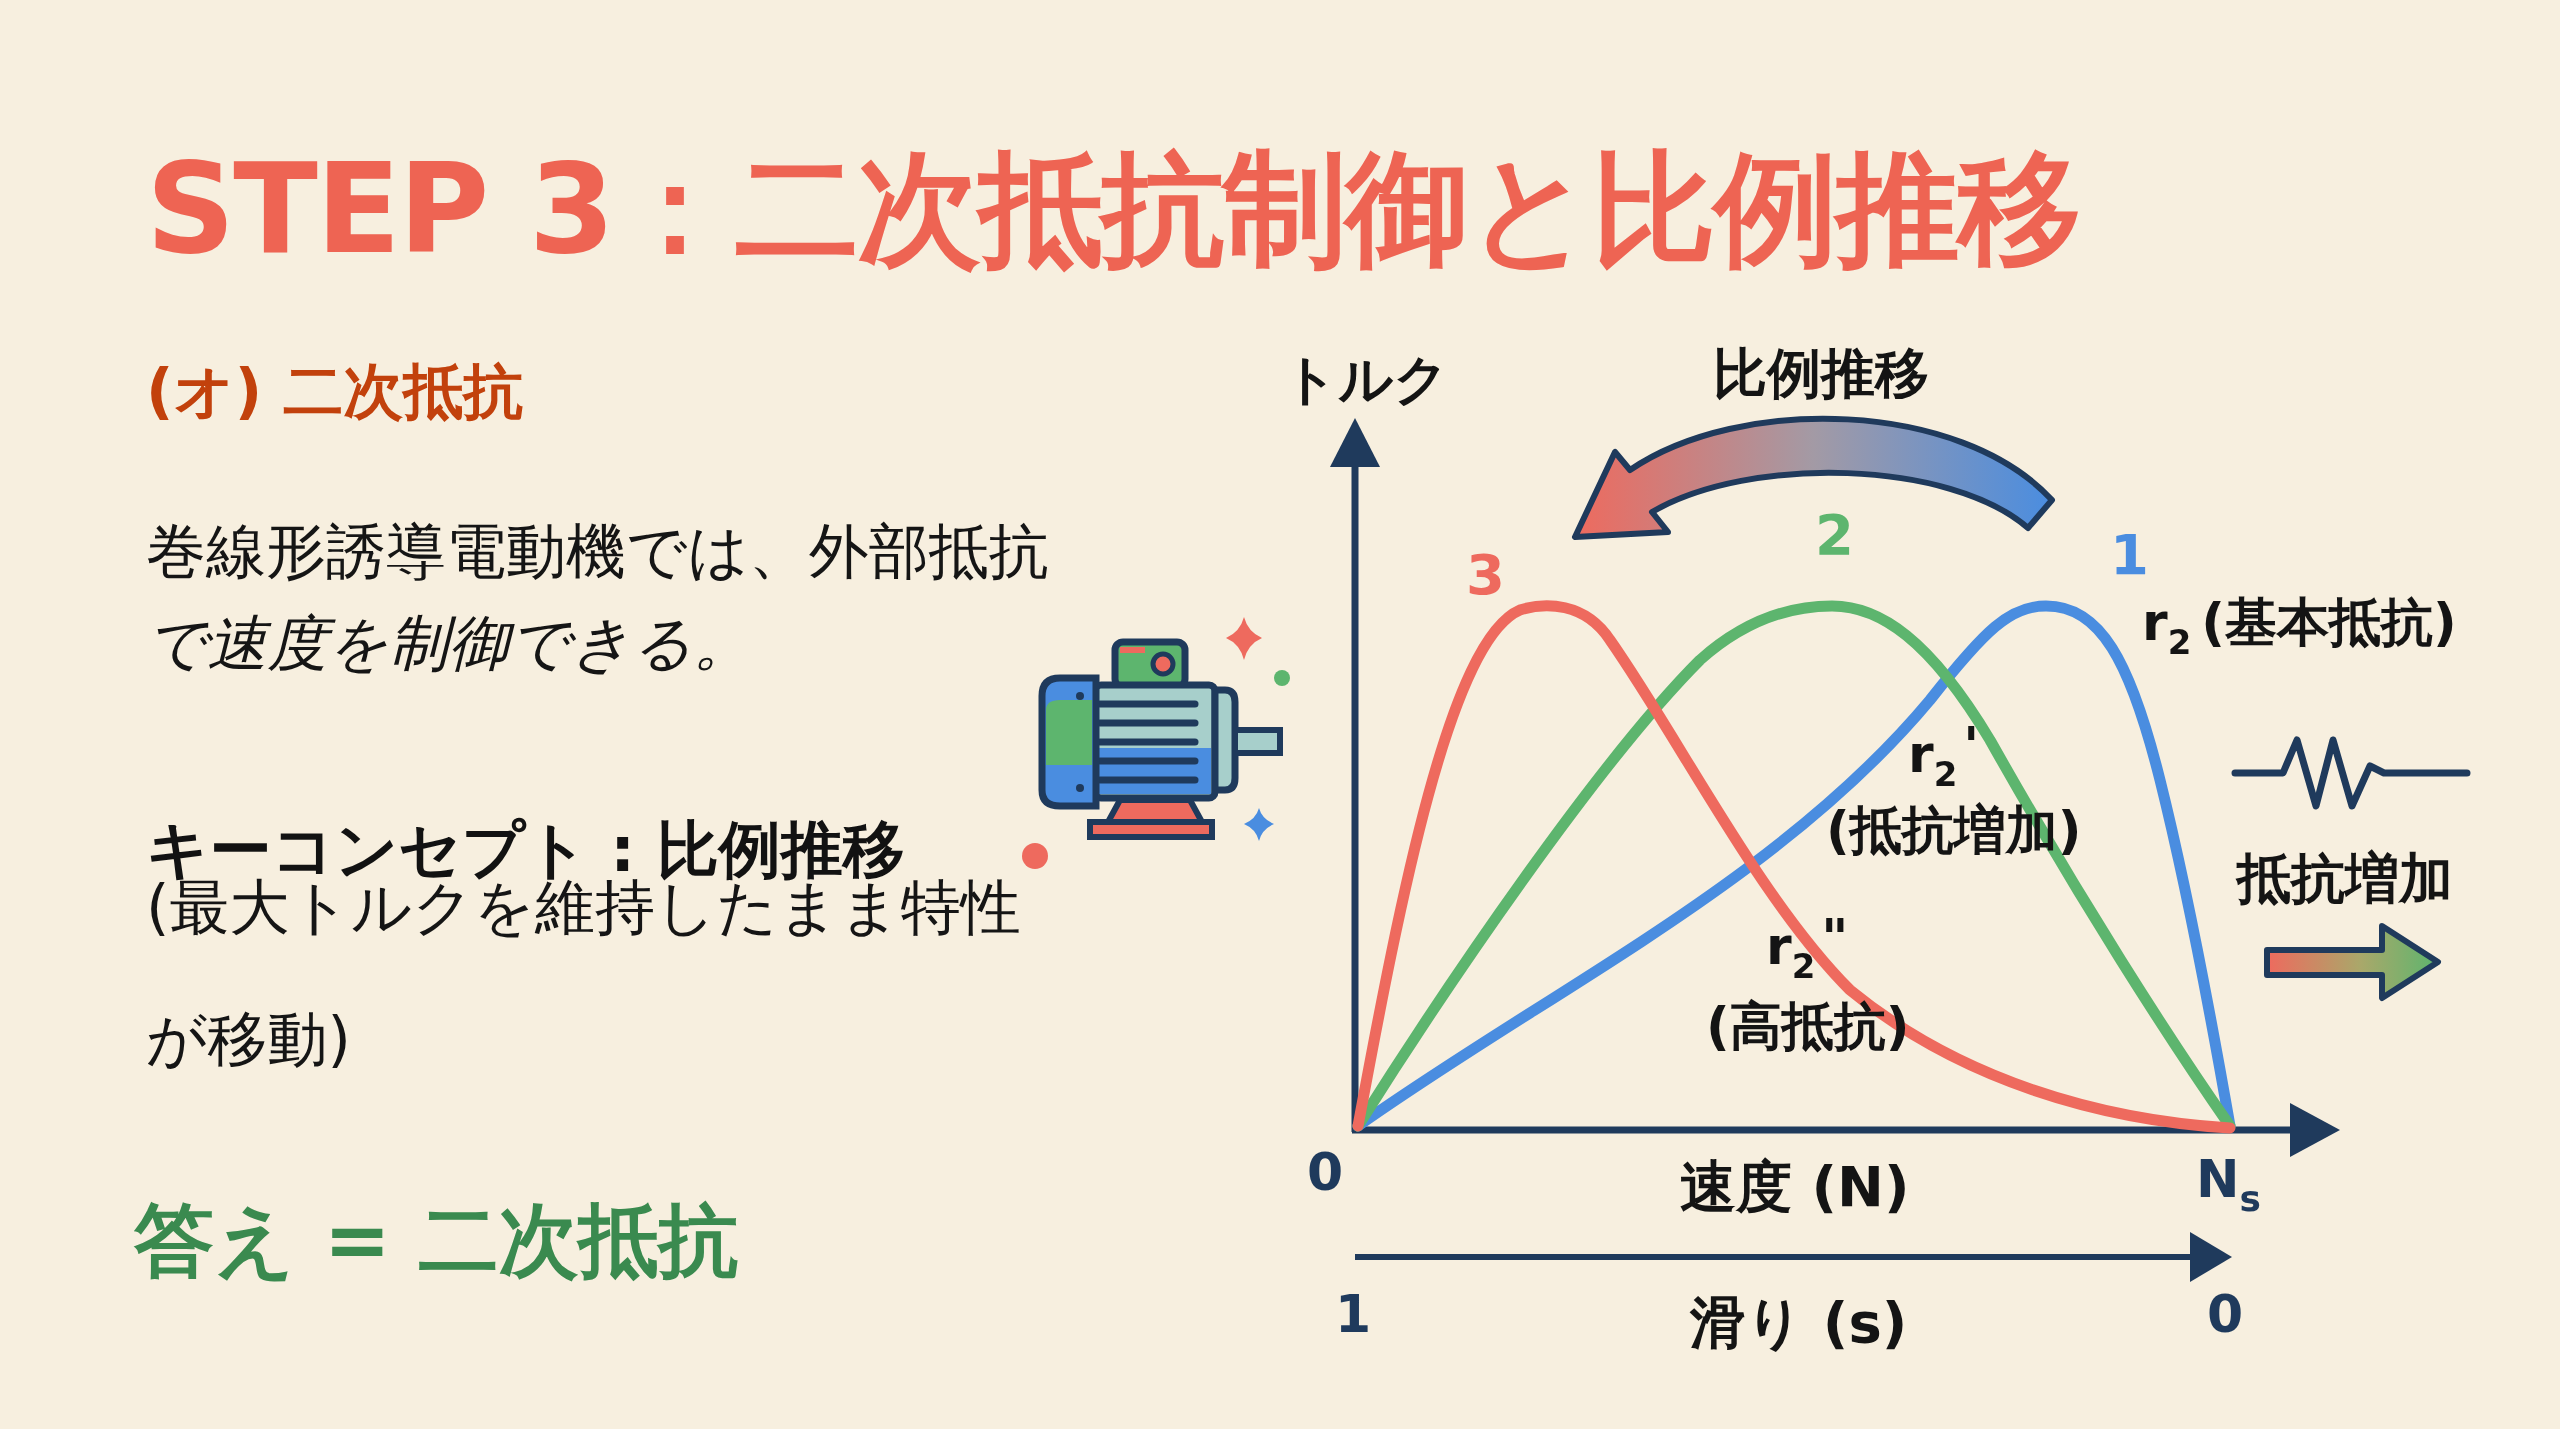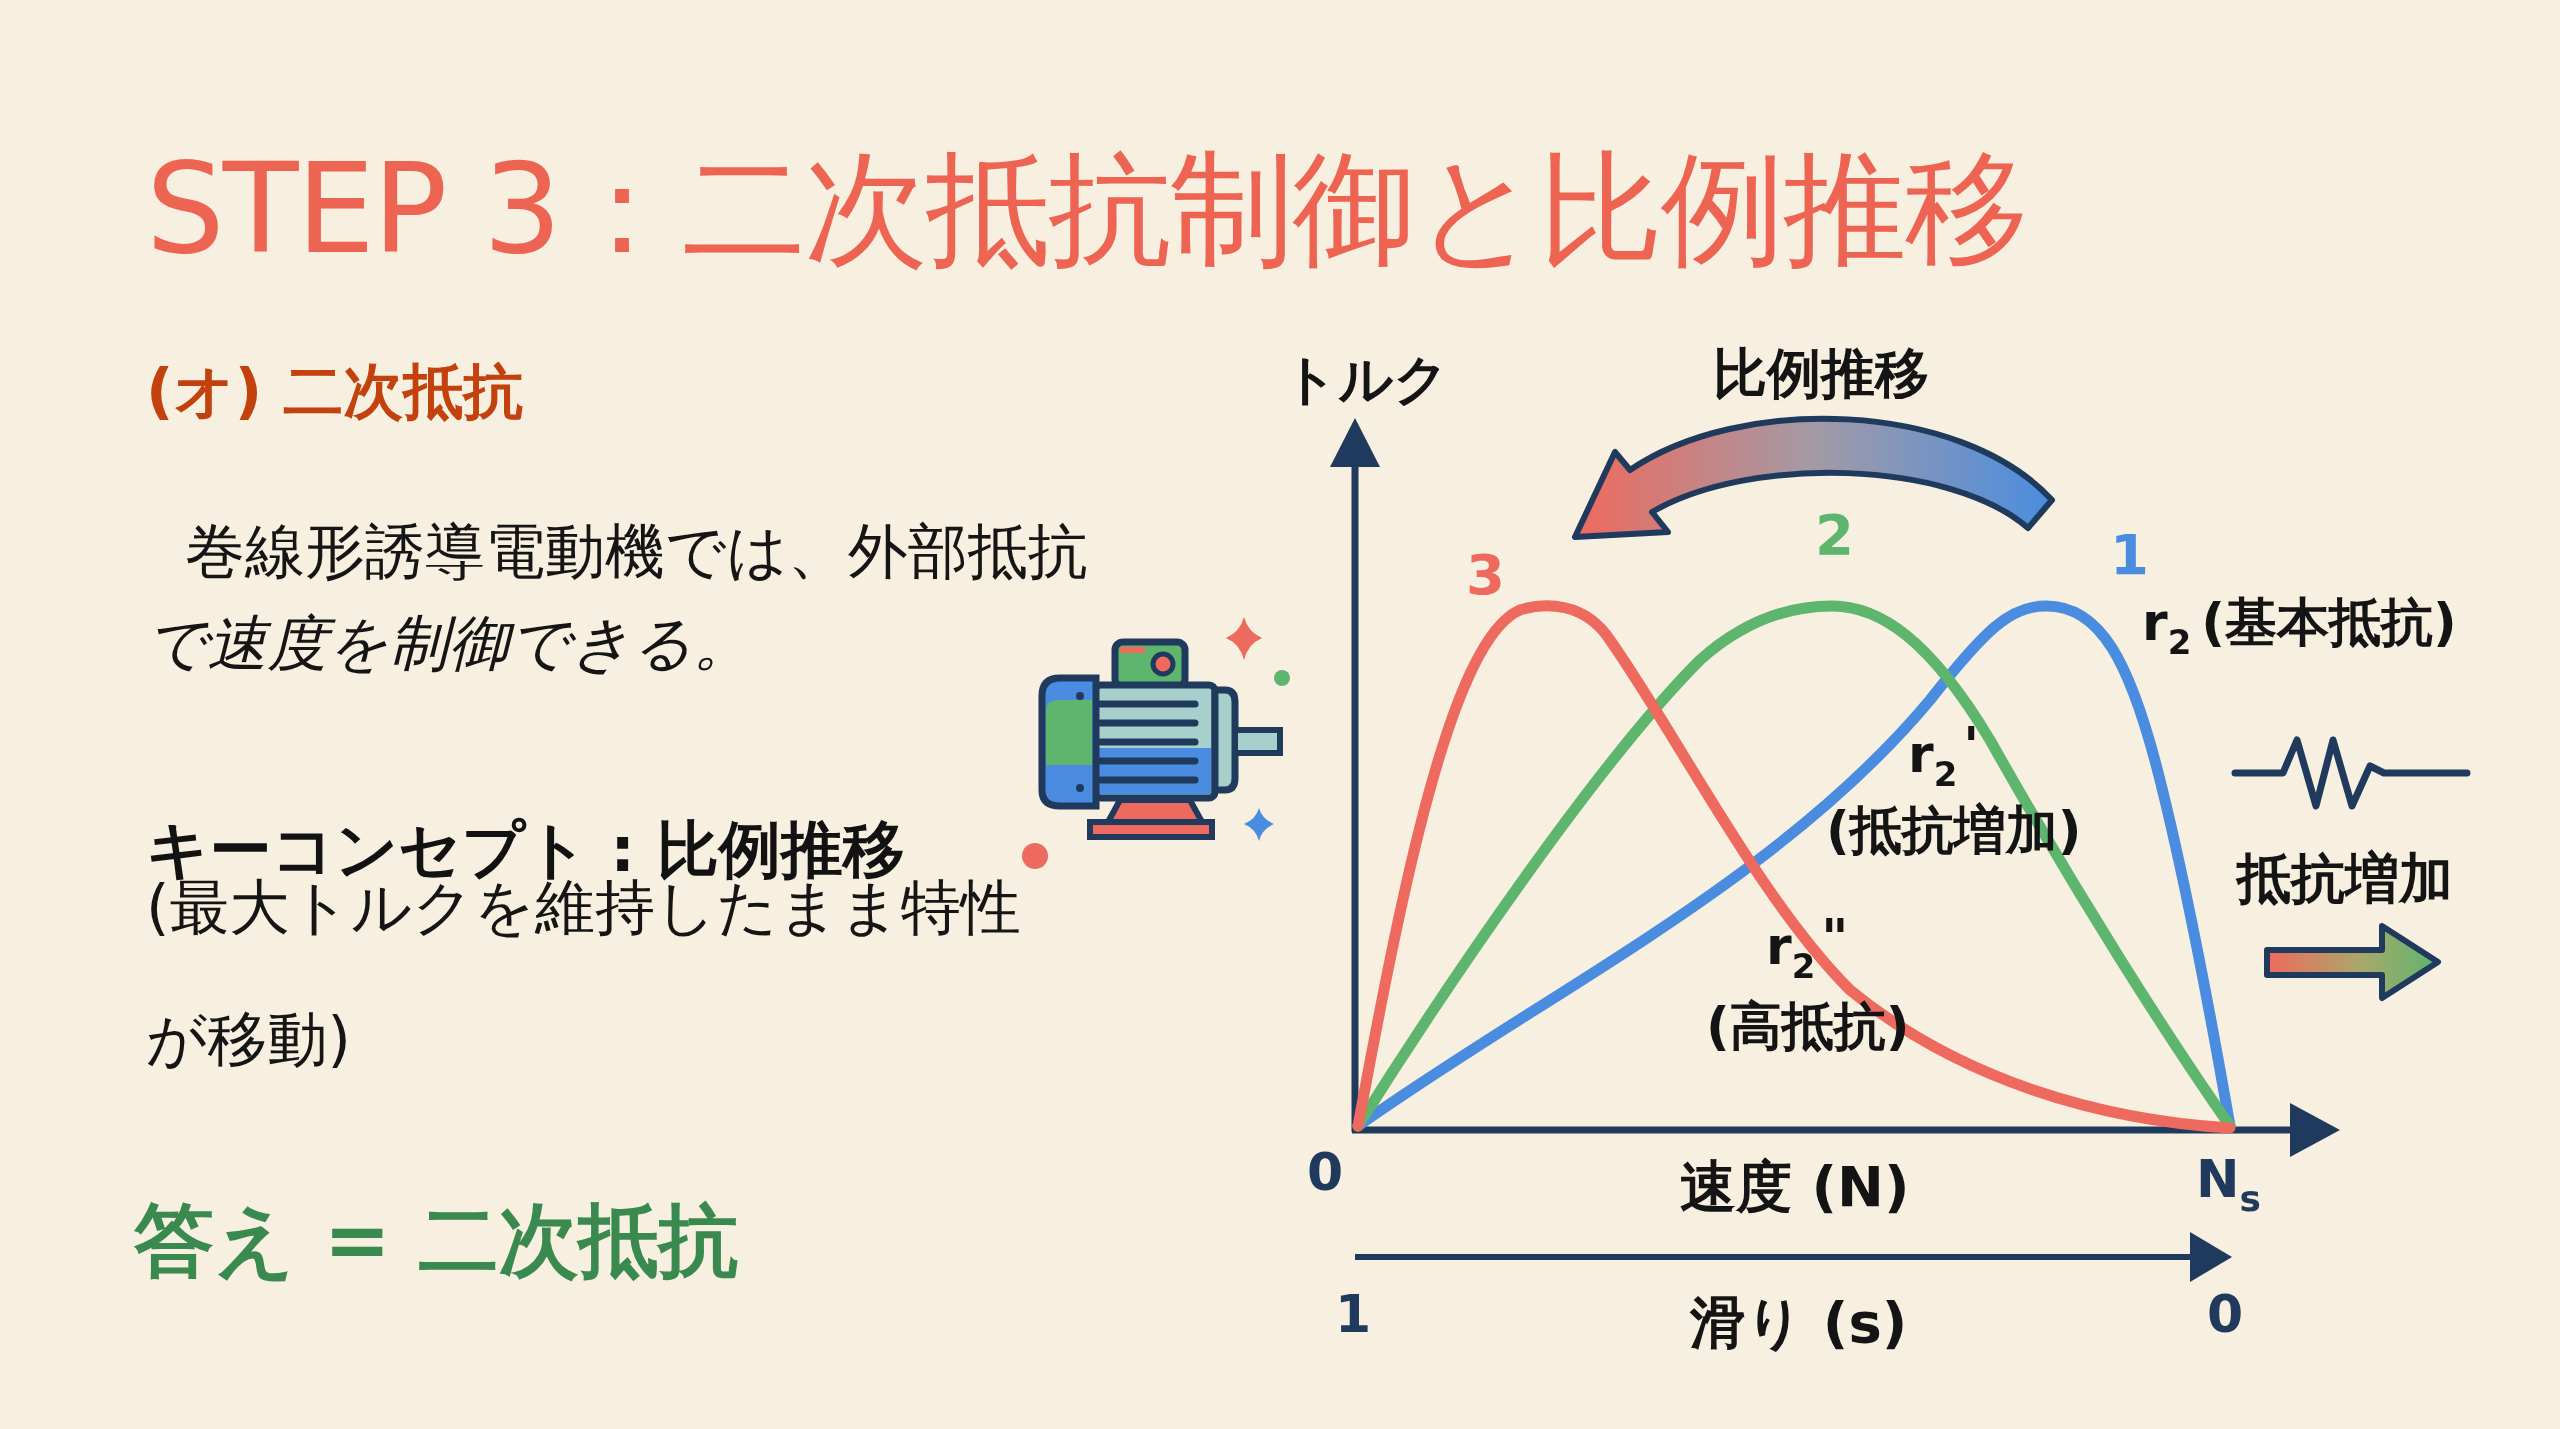--- a/index.html
+++ b/index.html
@@ -4,24 +4,24 @@
 <style>
   html, body { margin:0; padding:0; }
   body {
     width:2560px; height:1429px; overflow:hidden;
     background:#F7EFDF;
     font-family:"DejaVu Sans", "Liberation Sans", sans-serif;
     position:relative;
     color:#141414;
   }
   .abs { position:absolute; white-space:nowrap; }
-  #title { left:146px; top:128px; font-size:124px; font-weight:normal; color:#EE6453; letter-spacing:-2px; }
+  #title { left:146px; top:128px; font-size:124px; font-weight:bold; color:#EE6453; letter-spacing:-2px; }
   #sub { left:146px; top:352px; font-size:60px; font-weight:bold; color:#c2410c; }
   .body-line { font-size:60px; color:#151515; left:146px; }
-  #l1 { top:512px;margin-left:39px; }
+  #l1 { top:512px; }
   #l2 { top:604px;font-style:italic; }
   #kc { left:146px; top:802px; font-size:62px; font-weight:bold; color:#121212;margin-top:6px; }
   #k2 { top:868px; }
   #k3 { top:1000px; }
   #ans { left:134px; top:1188px; font-size:80px; font-weight:bold; color:#3A8A4F; }
   svg#chart { position:absolute; left:0; top:0; }
   .lbl { font-family:"DejaVu Sans", sans-serif; font-weight:bold; fill:#141414; }
 </style>
 </head>
 <body>

